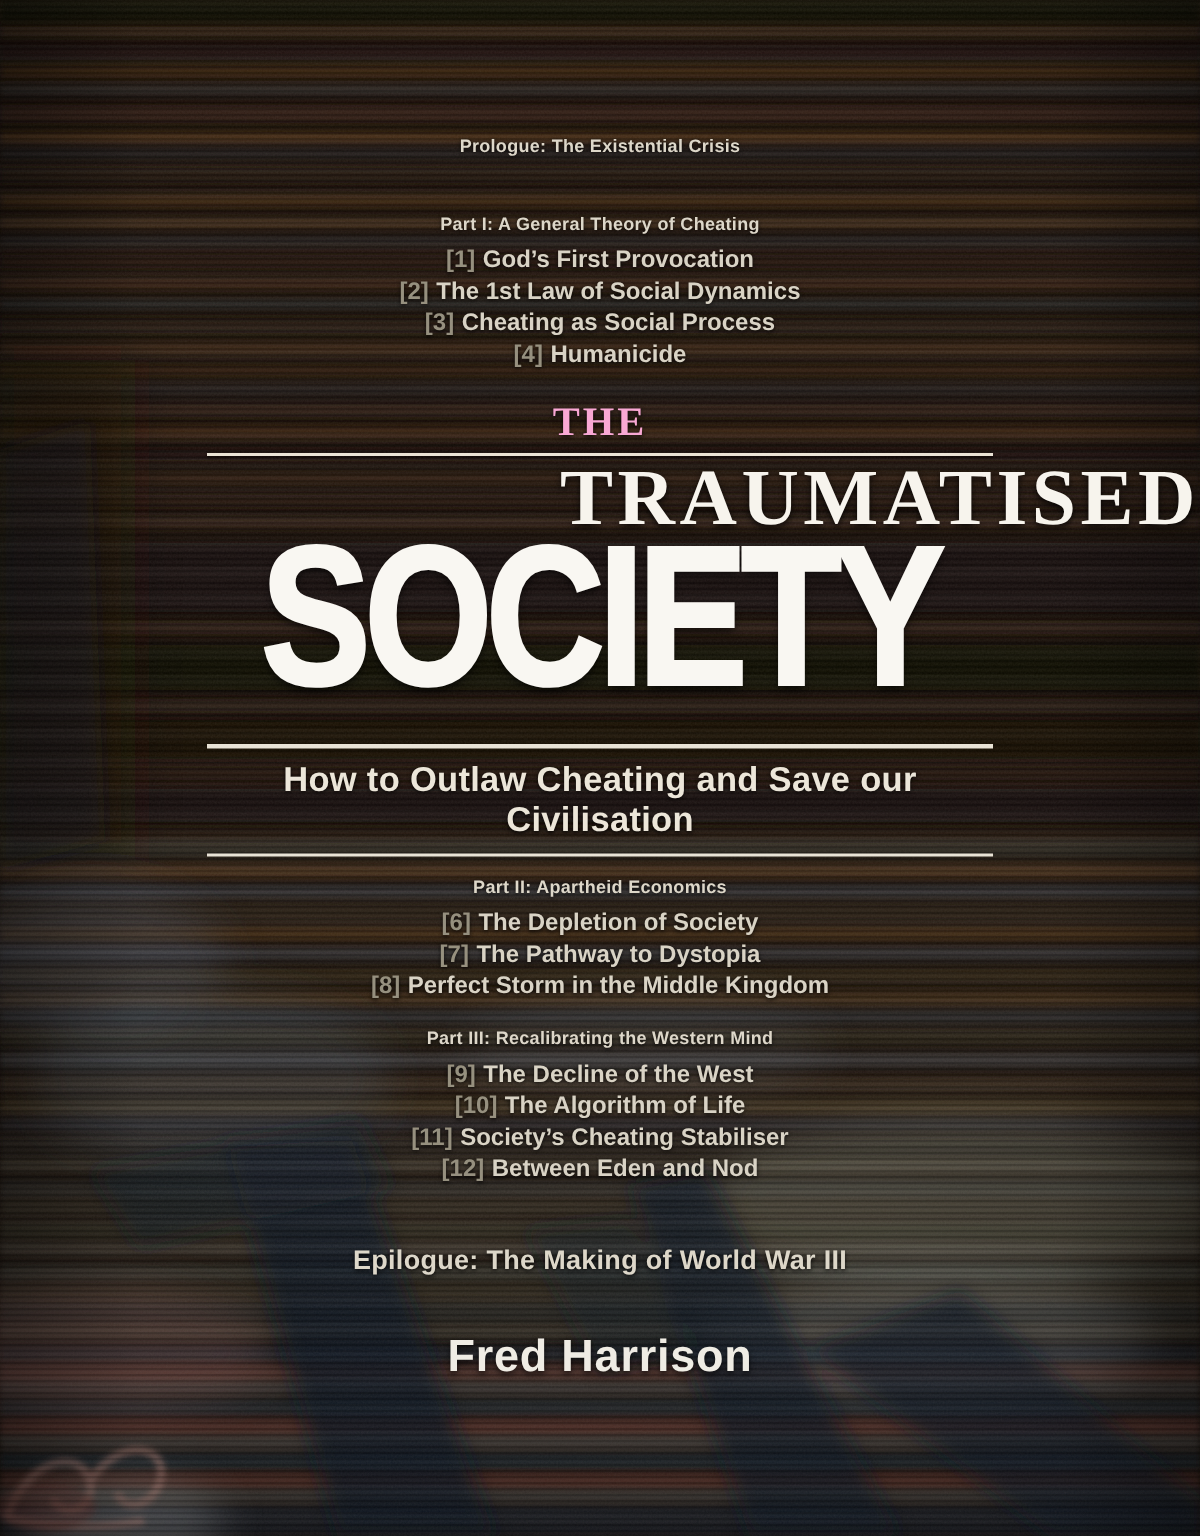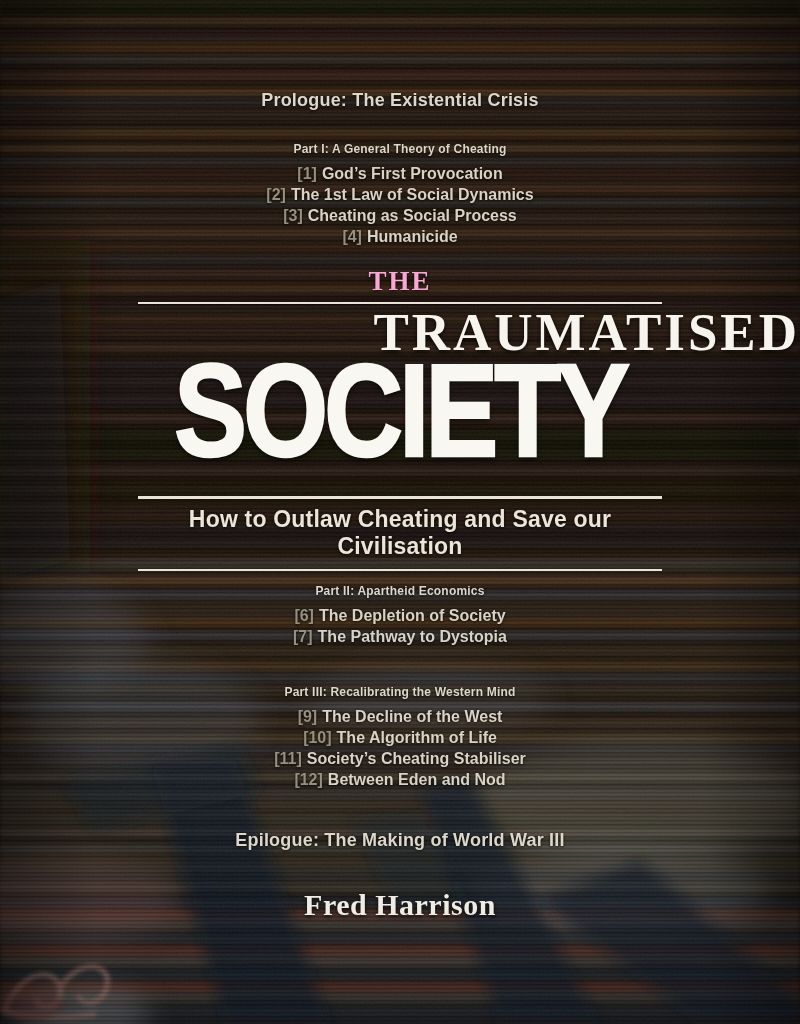--- a/index.html
+++ b/index.html
@@ -17,30 +17,30 @@
       rgba(255,255,255,0.025) 0px, rgba(255,255,255,0.025) 6px,
       rgba(0,0,0,0.06) 9px, rgba(0,0,0,0.06) 15px, rgba(0,0,0,0) 18px);}
   .vignette{position:absolute;inset:0;pointer-events:none;
     background:
       linear-gradient(90deg, rgba(0,0,0,0.30) 0%, rgba(0,0,0,0) 12%, rgba(0,0,0,0) 88%, rgba(0,0,0,0.28) 100%),
       radial-gradient(ellipse 90% 70% at 50% 42%, rgba(0,0,0,0) 55%, rgba(0,0,0,0.28) 100%);}
   .content{position:absolute;inset:0;}
   .t-center{position:absolute;left:0;right:0;text-align:center;}
   .toc-head{font-weight:bold;font-size:12px;color:#ddd7c9;letter-spacing:0.2px;
             text-shadow:0 1px 3px rgba(0,0,0,0.75);}
-  .prologue{top:90px;font-size:18px;}
+  .prologue{top:90px;font-size:12px;}
   .part{line-height:19px;}
   .part .chapters{margin-top:4px;}
   .chapter{font-weight:bold;font-size:16px;line-height:21px;color:#d9d3c5;
            text-shadow:0 1px 3px rgba(0,0,0,0.75);}
   .chapter .num{color:#96907f;margin-right:5px;font-weight:bold;}
   .part1{top:140px;} .part2{top:582px;} .part3{top:683px;}
   .epilogue{top:830px;font-size:18px;}
   .author{top:888px;font-size:30px;font-weight:bold;color:#efece4;
-          letter-spacing:0.5px;text-shadow:0 2px 4px rgba(0,0,0,0.7);font-family:Liberation Serif, serif;}
+          letter-spacing:0.5px;text-shadow:0 2px 4px rgba(0,0,0,0.7);}
   .the{top:266px;font-family:"Liberation Serif",serif;font-weight:bold;
        font-size:27px;letter-spacing:2px;color:#f9a8d4;
        text-shadow:0 1px 3px rgba(0,0,0,0.8);}
   .rule{position:absolute;left:138px;width:524px;background:#e9e3d6;
         box-shadow:0 1px 2px rgba(0,0,0,0.6);}
   .rule-the{top:302px;height:2px;}
   .trauma{top:306px;font-family:"Liberation Serif",serif;font-weight:bold;
        font-size:53px;letter-spacing:3px;color:#f7f4ed;line-height:1;
        text-shadow:0 2px 4px rgba(0,0,0,0.8);text-align:right;}
   .society{top:345px;font-weight:bold;font-size:132px;line-height:1;
@@ -209,20 +209,21 @@
 
     <div class="subtitle-wrap">
       <div class="subtitle">How to Outlaw Cheating and Save our Civilisation</div>
     </div>
 
     <div class="t-center part part2">
       <div class="toc-head">Part II: Apartheid Economics</div>
       <div class="chapters">
         <div class="chapter"><span class="num">[6]</span><span>The Depletion of Society</span></div>
         <div class="chapter"><span class="num">[7]</span><span>The Pathway to Dystopia</span></div>
+        <div class="chapter"><span class="num">[8]</span><span>Perfect Storm in the Middle Kingdom</span></div>
       </div>
     </div>
 
     <div class="t-center part part3">
       <div class="toc-head">Part III: Recalibrating the Western Mind</div>
       <div class="chapters">
         <div class="chapter"><span class="num">[9]</span><span>The Decline of the West</span></div>
         <div class="chapter"><span class="num">[10]</span><span>The Algorithm of Life</span></div>
         <div class="chapter"><span class="num">[11]</span><span>Society’s Cheating Stabiliser</span></div>
         <div class="chapter"><span class="num">[12]</span><span>Between Eden and Nod</span></div>

